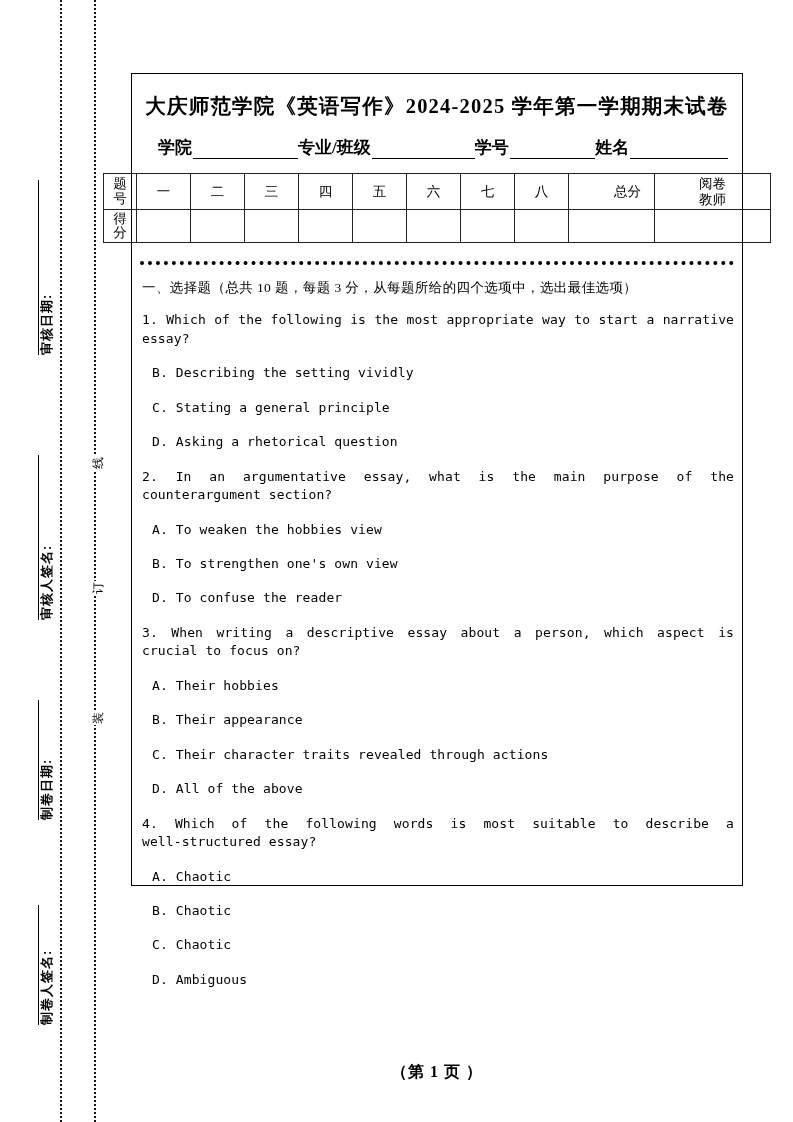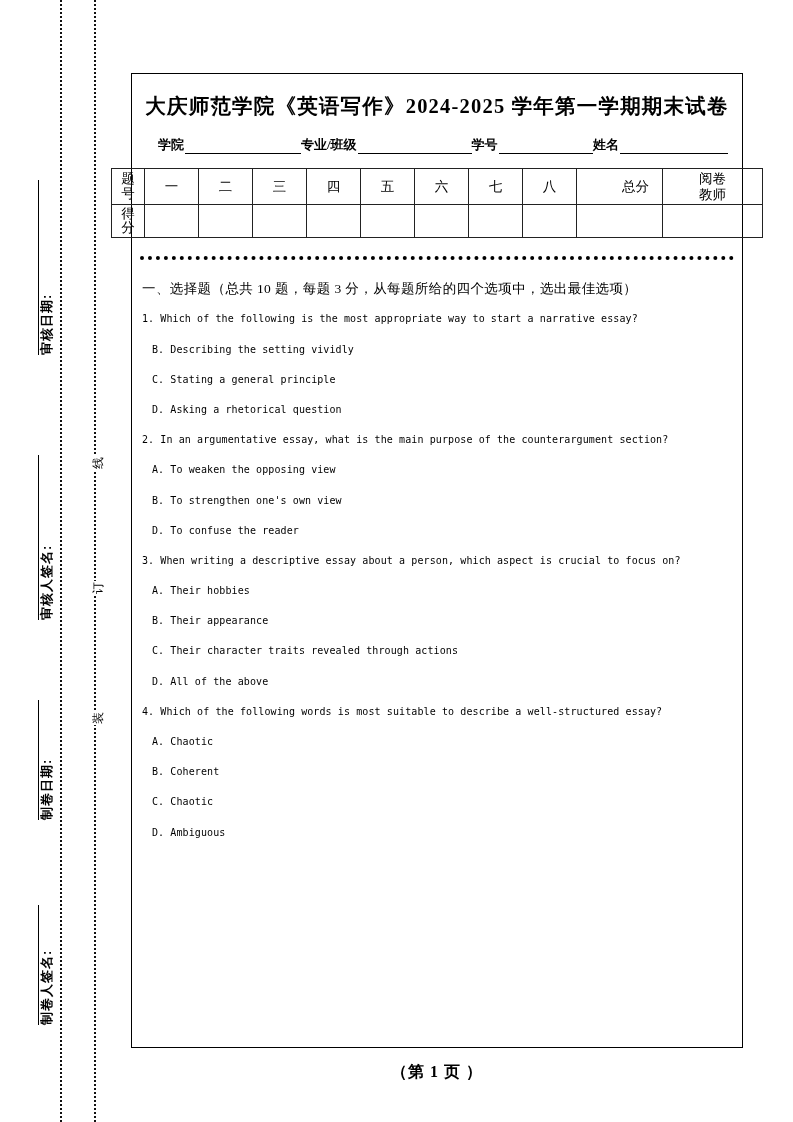--- a/index.html
+++ b/index.html
@@ -62,21 +62,21 @@
     background: #fff;
     padding: 2px 1px;
   }
 
   
   #paper-box {
     position: absolute;
     left: 131px;
     top: 73px;
     width: 612px;
-    height: 975px;
+    height: 813px;
     border: 1.6px solid #000;
     box-sizing: border-box;
     background: #fff;
   }
 
   #exam-title {
     text-align: center;
     font-family: "Liberation Serif", "DejaVu Serif", serif;
     font-weight: bold;
     font-size: 20.5px;
@@ -84,21 +84,21 @@
     margin: 18px 0 0 0;
     white-space: nowrap;
   }
 
   
   #student-info {
     display: flex;
     align-items: flex-end;
     margin: 16px 14px 0 26px;
     font-family: "Liberation Serif", "DejaVu Serif", serif;
-    font-size: 13px;
+    font-size: 17px;
     font-weight: bold;
   }
   #student-info .fld-label {
     white-space: nowrap;
     padding-right: 1px;
   }
   #student-info .fld-blank {
     border-bottom: 1.1px solid #000;
     height: 13px;
   }
@@ -132,47 +132,47 @@
     font-size: 12.5px;
     line-height: 1.05;
     padding: 2px 0;
   }
   td.col-num { width: 51px; }
   td.col-total { width: 51px; font-size: 12.5px; padding-left: 33px; }
   td.col-grader {
     width: 99px;
     font-size: 12.5px;
     line-height: 1.15;
-    padding: 2px 0;
+    padding: 2px 8px;
   }
   tr.row-head td { height: 38px; }
   tr.row-score td { height: 40px; }
   .stacked { display: block; }
 
   
   #dot-separator {
     margin: 18px 8px 0 8px;
     height: 0;
     border-top: 4px dotted #000;
   }
 
   
   #content {
     padding: 12px 8px 0 10px;
   }
   .section-heading {
     font-family: "Liberation Serif", "DejaVu Serif", serif;
     font-size: 13.5px;
     letter-spacing: 0.4px;
-    margin: 8px 0 14px 0;
+    margin: 2px 0 14px 0;
     white-space: nowrap;
   }
   .q-stem, .q-opt {
     font-family: "DejaVu Sans Mono", "Liberation Mono", monospace;
-    font-size: 10px;
+    font-size: 13px;
     line-height: 1.42;
     margin: 0 0 16px 0;
     letter-spacing: 0.1px;
     text-align: justify;
   }
   .q-opt {
     margin: 0 0 16px 10px;
   }
   .q-stem { margin-bottom: 16px; }
 
@@ -277,31 +277,31 @@
 
   <div id="content">
     <div class="section-heading">一、选择题（总共 10 题，每题 3 分，从每题所给的四个选项中，选出最佳选项）</div>
 
     <p class="q-stem">1. Which of the following is the most appropriate way to start a narrative essay?</p>
     <p class="q-opt">B. Describing the setting vividly</p>
     <p class="q-opt">C. Stating a general principle</p>
     <p class="q-opt">D. Asking a rhetorical question</p>
 
     <p class="q-stem">2. In an argumentative essay, what is the main purpose of the counterargument section?</p>
-    <p class="q-opt">A. To weaken the opposing view</p>
+    <p class="q-opt">A. To weaken the hobbies view</p>
     <p class="q-opt">B. To strengthen one's own view</p>
     <p class="q-opt">D. To confuse the reader</p>
 
     <p class="q-stem">3. When writing a descriptive essay about a person, which aspect is crucial to focus on?</p>
     <p class="q-opt">A. Their hobbies</p>
     <p class="q-opt">B. Their appearance</p>
     <p class="q-opt">C. Their character traits revealed through actions</p>
     <p class="q-opt">D. All of the above</p>
 
     <p class="q-stem">4. Which of the following words is most suitable to describe a well‑structured essay?</p>
     <p class="q-opt">A. Chaotic</p>
-    <p class="q-opt">B. Coherent</p>
+    <p class="q-opt">B. Chaotic</p>
     <p class="q-opt">C. Chaotic</p>
     <p class="q-opt">D. Ambiguous</p>
   </div>
 </div>
 
 <div id="page-footer">（第 1 页 ）</div>
 
 </body></html>

